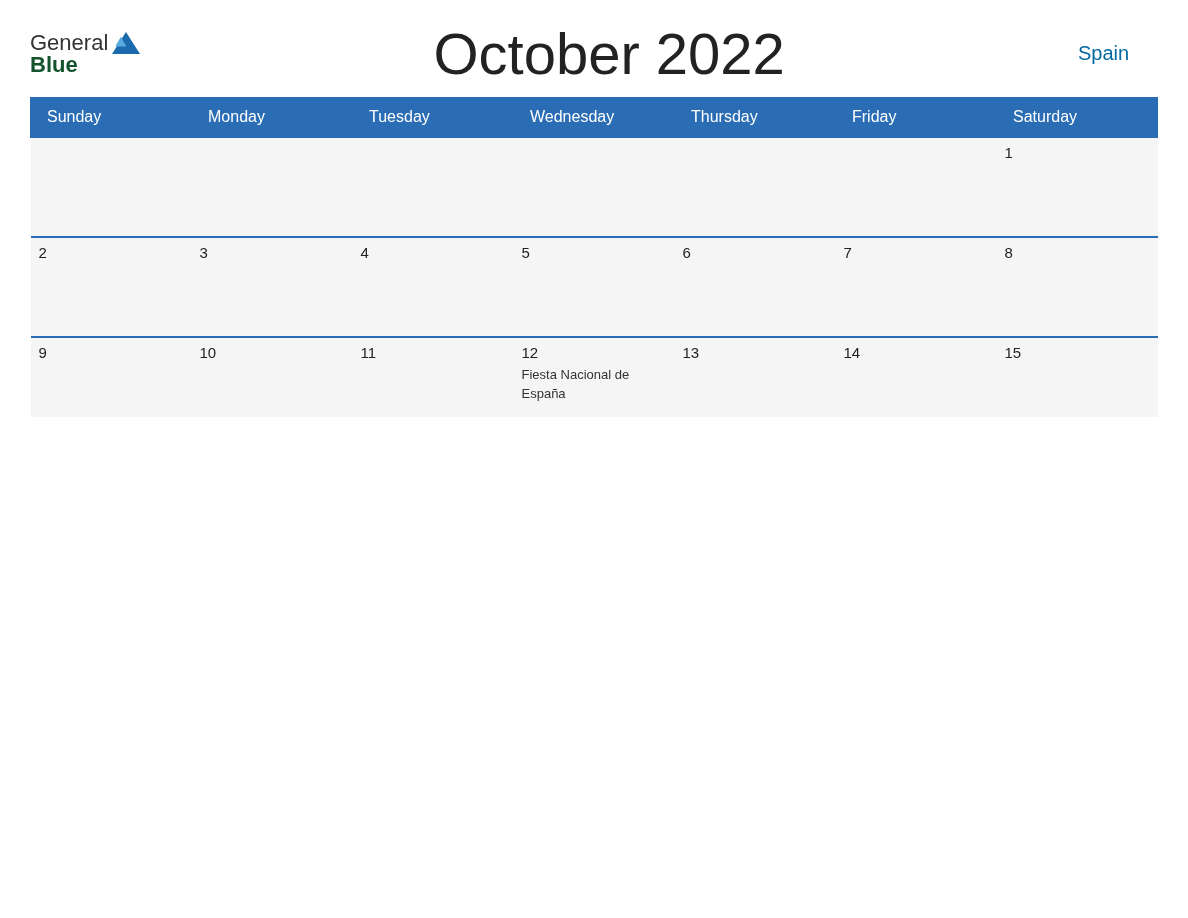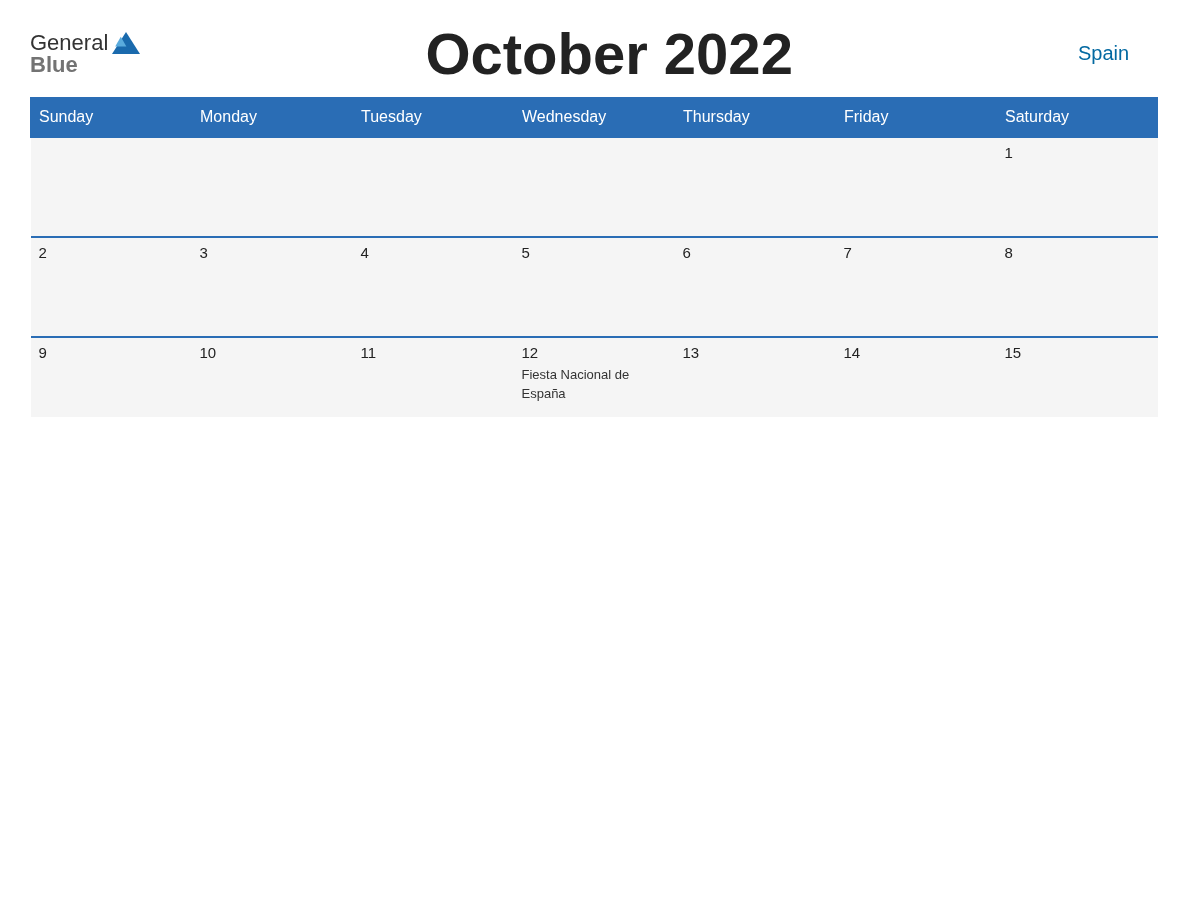--- a/index.html
+++ b/index.html
@@ -21,21 +21,21 @@
 
     .logo {
       display: flex;
       flex-direction: column;
       align-items: flex-start;
       line-height: 1;
     }
 
     .month-title {
       font-size: 58px;
-      font-weight: 700;
+      font-weight: 400;
       color: #222;
       text-align: center;
       flex: 1;
     }
 
     .country {
       font-size: 20px;
       color: #0369a1;
       text-align: left;
       min-width: 80px;
@@ -43,21 +43,21 @@
 
     .calendar {
       width: 100%;
       border-collapse: collapse;
       margin-top: 5px;
     }
 
     .calendar thead tr th {
       background-color: #2a6db5;
       color: #fff;
-      padding: 10px 8px;
+      padding: 10px 16px;
       font-size: 16px;
       font-weight: normal;
       text-align: left;
       border: 1px solid #2a6db5;
     }
 
     .calendar tbody tr td {
       vertical-align: top;
       border-top: 2px solid #2a6db5;
       padding: 6px 8px;
@@ -97,21 +97,21 @@
     <div style="display:flex; align-items:center; font-size:22px; font-weight:normal; color:#333;">
       <span>General</span>
       <span style="display:inline-flex; align-items:flex-end; margin-left:4px;">
 
         <svg width="28" height="22" viewBox="0 0 28 22">
           <polygon points="0,22 14,0 28,22" fill="#1a6aad"></polygon>
           <polygon points="16,18 24,4 32,18" fill="#5aabdd" transform="translate(-8, 2) scale(0.7)"></polygon>
         </svg>
       </span>
     </div>
-    <div style="font-size:22px; font-weight:bold; color:#737373; margin-left: 0;">
+    <div style="font-size:22px; font-weight:bold; color:#14532d; margin-left: 0;">
       <span>Blue</span>
     </div>
   </div>
 
   <div class="month-title">October 2022</div>
 
   <div class="country">Spain</div>
 </div>
 
 <table class="calendar">

